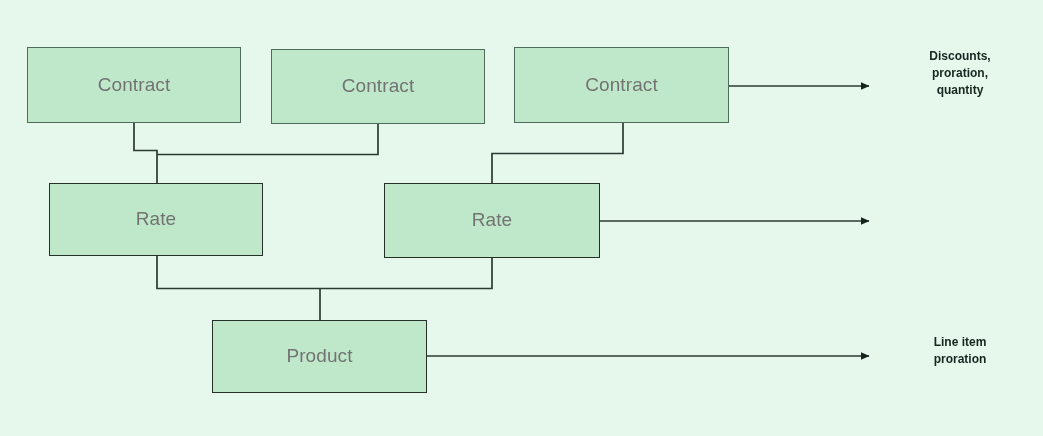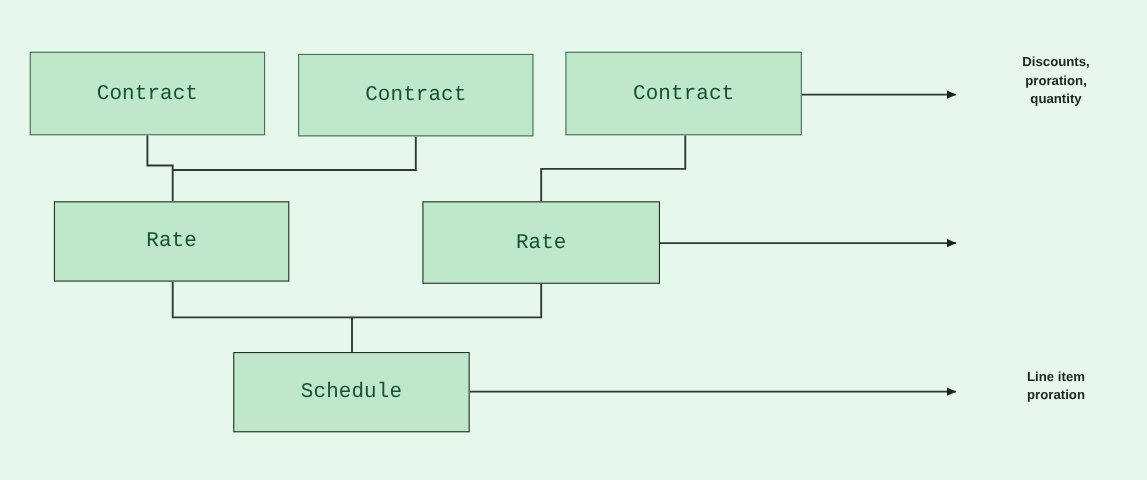--- a/index.html
+++ b/index.html
@@ -35,24 +35,24 @@
     border: 1.6px solid #4d6b59;
     display: flex;
     align-items: center;
     justify-content: center;
     z-index: 3;
   }
   .node-box.dark-border {
     border-color: #243028;
   }
   .node-label {
-    font-family: Liberation Mono, monospace;
+    font-family: Liberation Sans, sans-serif;
     font-size: 19px;
     font-weight: 400;
-    color: #14532d;
+    color: #737373;
     letter-spacing: 0.1px;
     line-height: 1.1;
     white-space: nowrap;
     pointer-events: none;
   }
   .out-label {
     position: absolute;
     font-family: "Liberation Sans", sans-serif;
     font-size: 12px;
     font-weight: bold;
@@ -109,21 +109,21 @@
 
   <div class="node-box dark-border" style="left:49px; top:183px; width:214px; height:73px;">
     <span class="node-label">Rate</span>
   </div>
 
   <div class="node-box dark-border" style="left:384px; top:183px; width:216px; height:75px;">
     <span class="node-label">Rate</span>
   </div>
 
   <div class="node-box dark-border" style="left:212px; top:320px; width:215px; height:73px;">
-    <span class="node-label">Schedule</span>
+    <span class="node-label">Product</span>
   </div>
 
   <div class="out-label" style="left:886px; top:48px; width:148px;">Discounts,
 proration,
 quantity</div>
 
 
   <div class="out-label" style="left:886px; top:334px; width:148px;">Line item
 proration</div>
 

